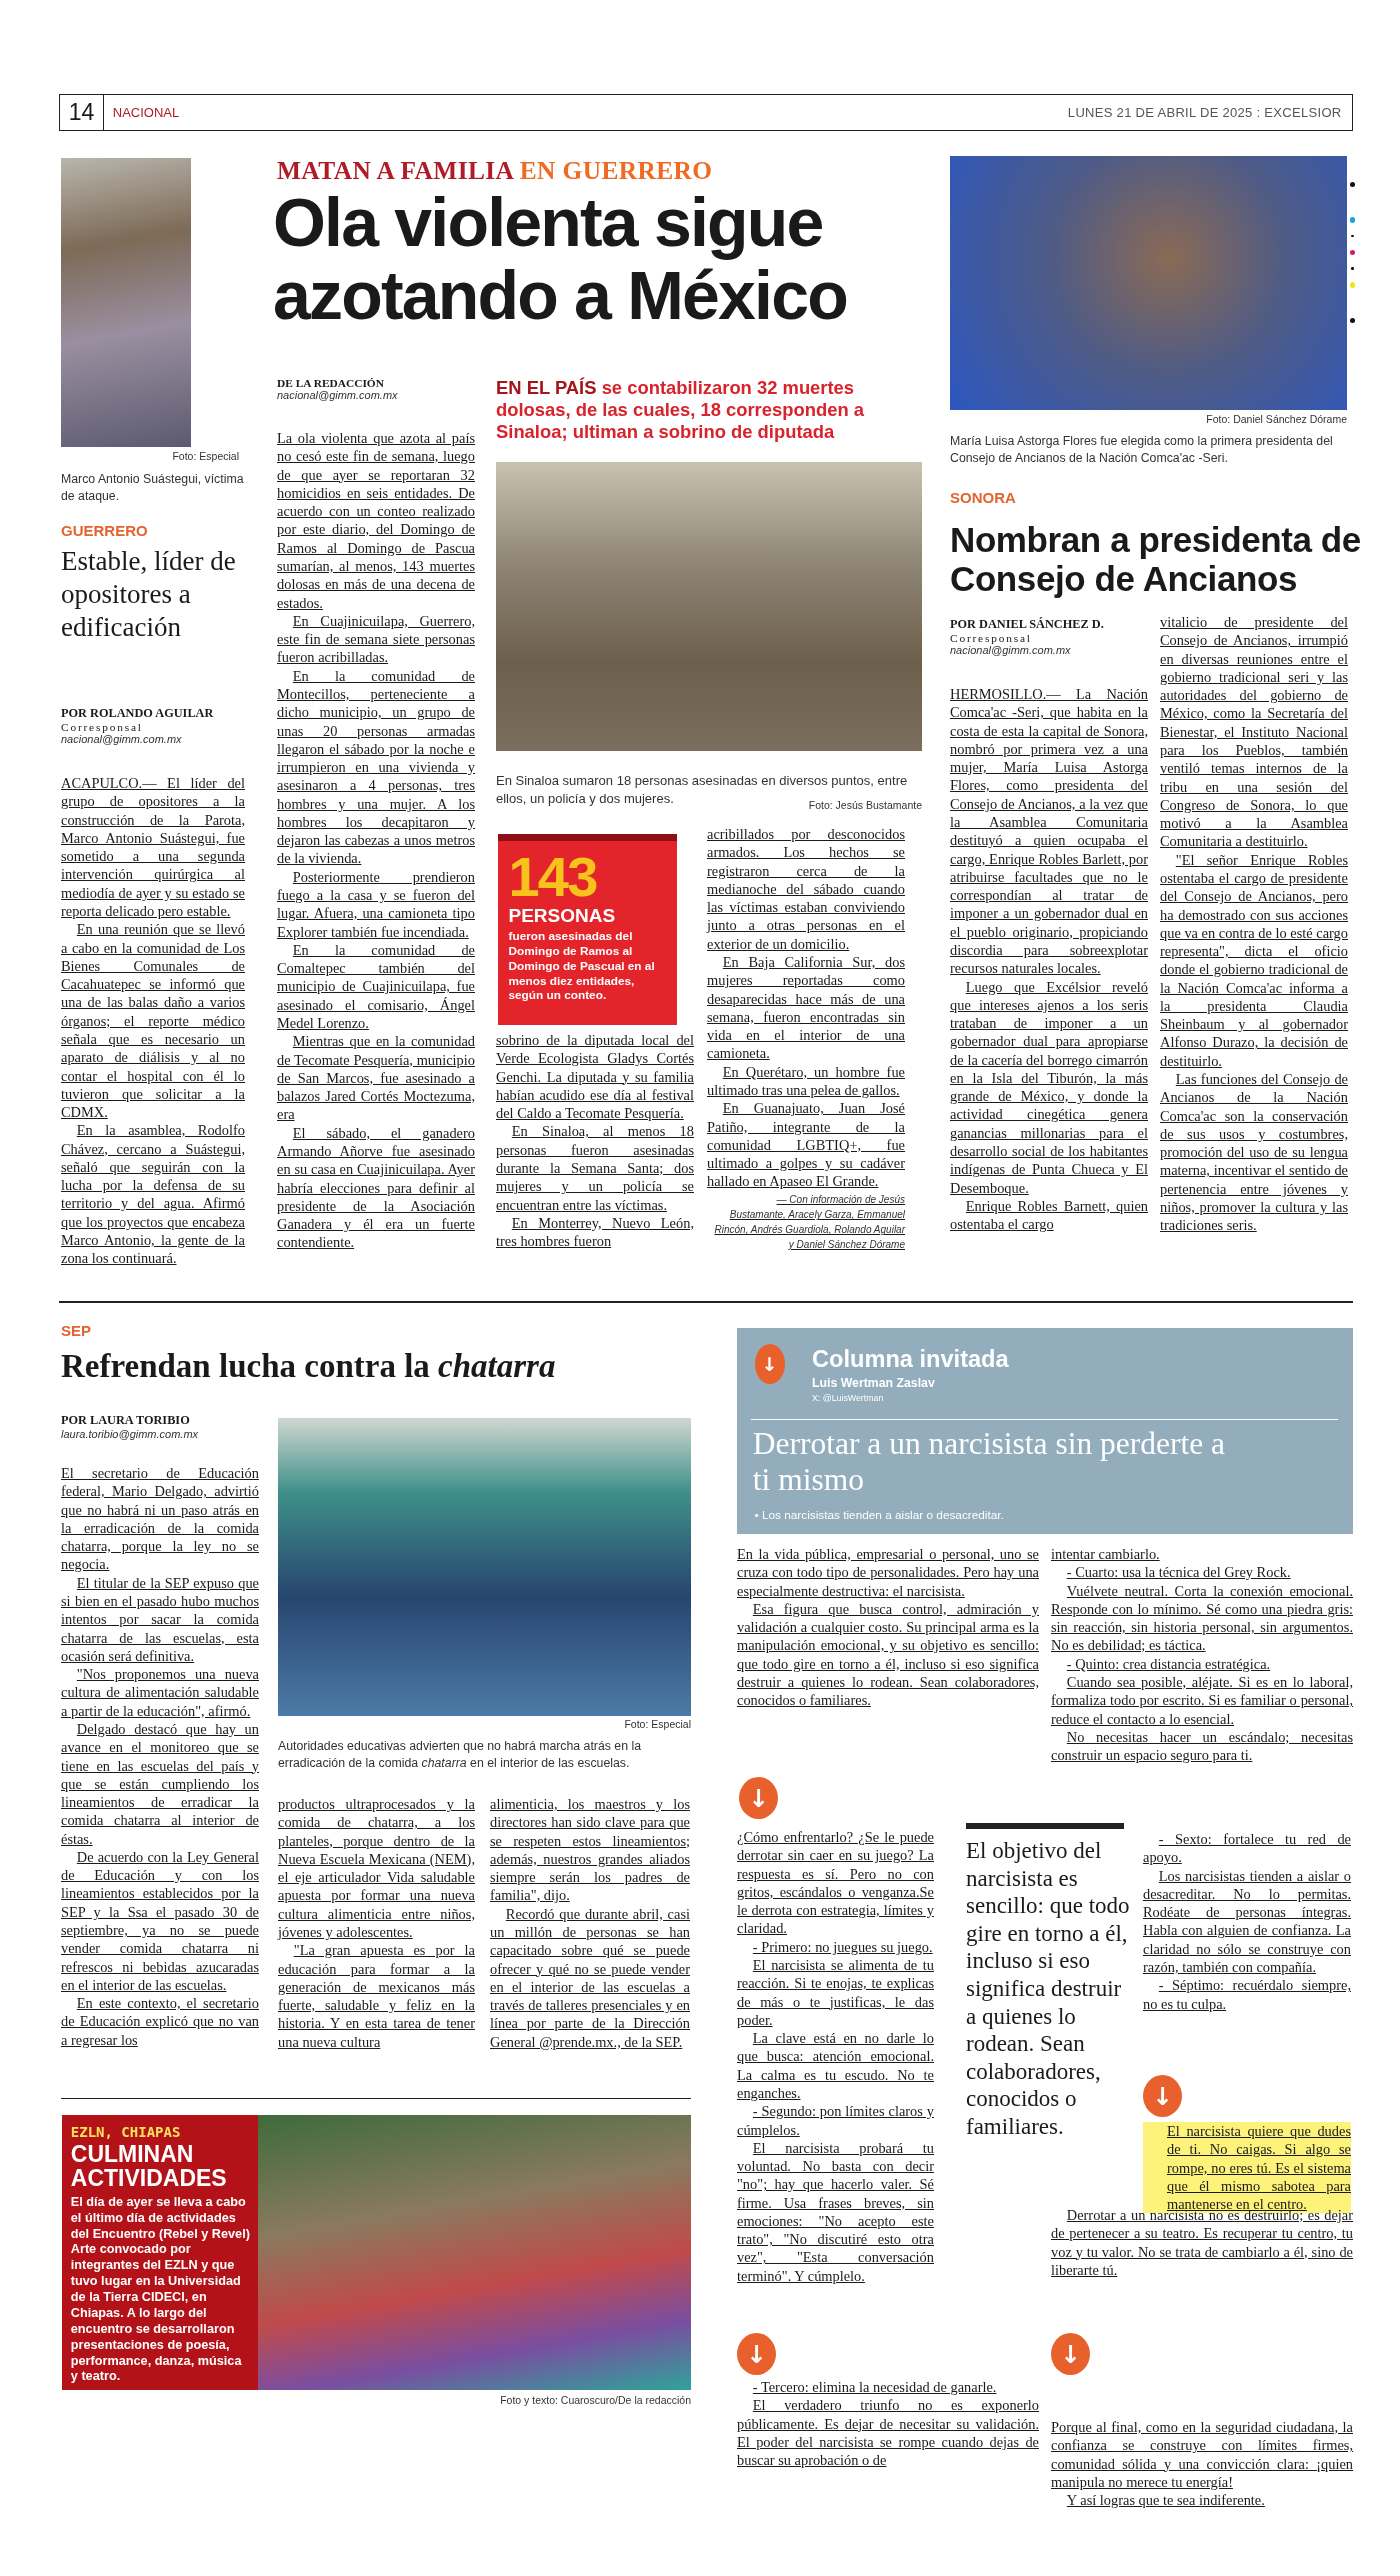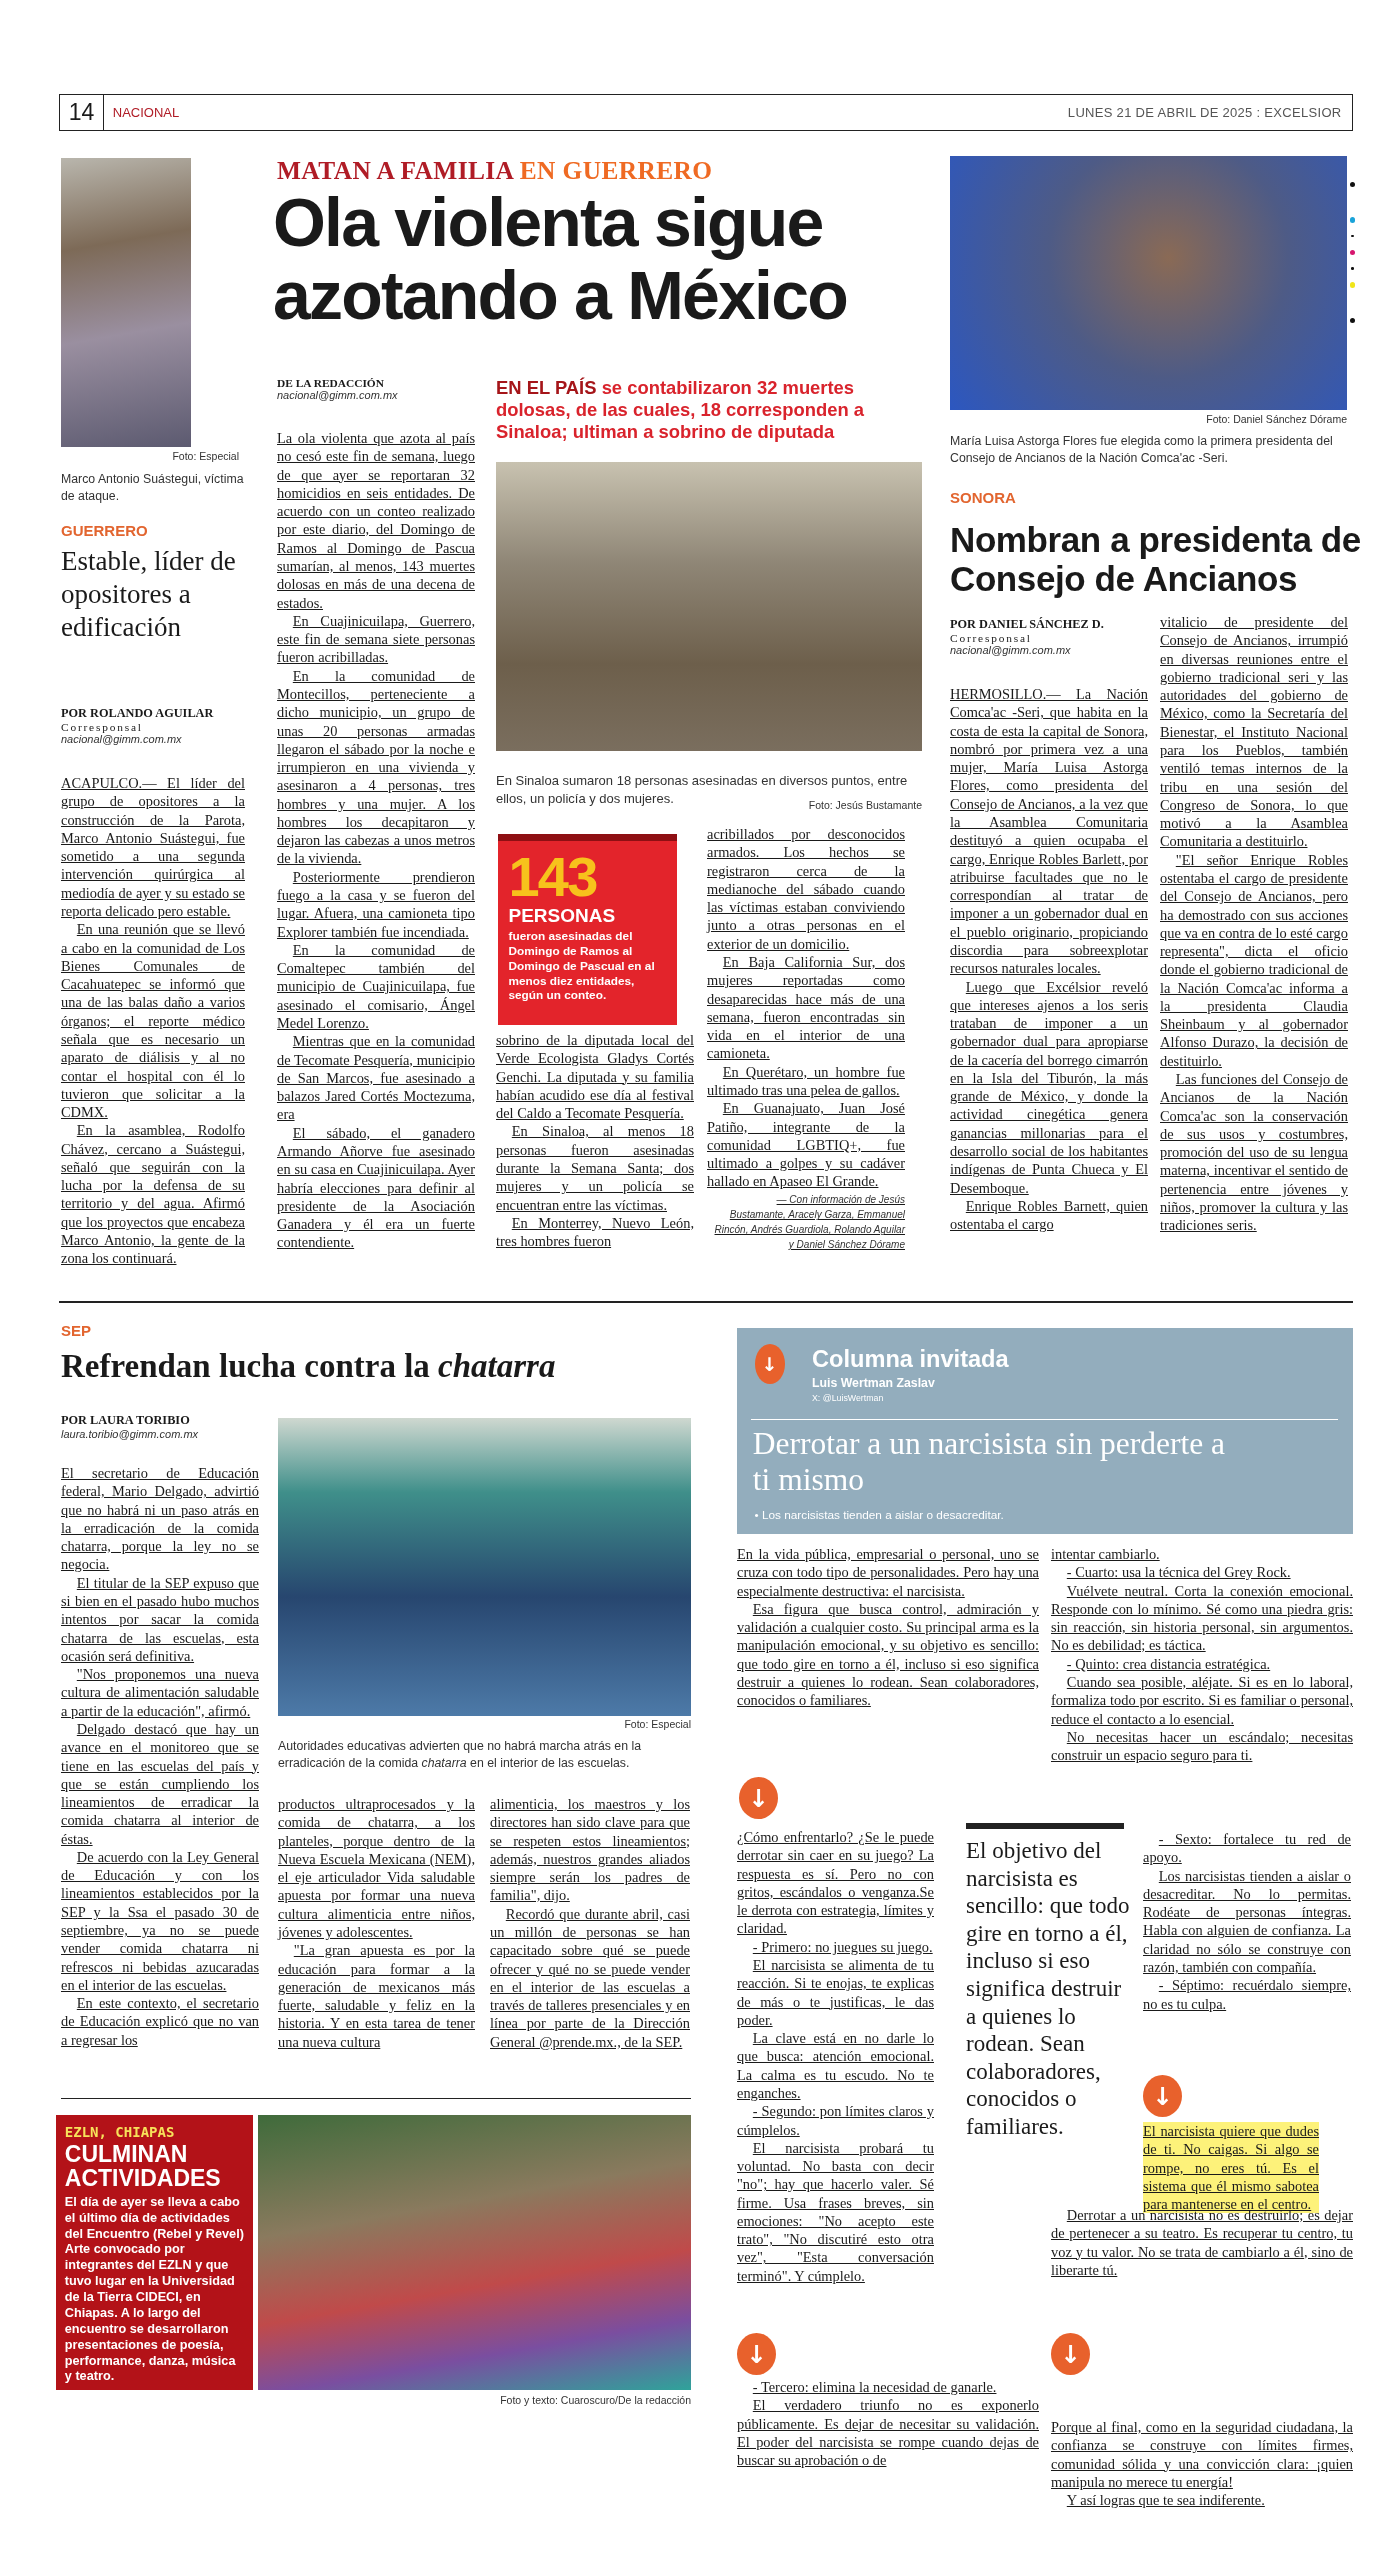--- a/index.html
+++ b/index.html
@@ -153,21 +153,21 @@
   <p class="first">productos ultraprocesados y la comida de chatarra, a los planteles, porque dentro de la Nueva Escuela Mexicana (NEM), el eje articulador Vida saludable apuesta por formar una nueva cultura alimenticia entre niños, jóvenes y adolescentes.</p>
   <p>"La gran apuesta es por la educación para formar a la generación de mexicanos más fuerte, saludable y feliz en la historia. Y en esta tarea de tener una nueva cultura</p>
 </div>
 <div class="abs body-text" style="left:490px;top:1795px;width:200px;">
   <p class="first">alimenticia, los maestros y los directores han sido clave para que se respeten estos lineamientos; además, nuestros grandes aliados siempre serán los padres de familia", dijo.</p>
   <p>Recordó que durante abril, casi un millón de personas se han capacitado sobre qué se puede ofrecer y qué no se puede vender en el interior de las escuelas a través de talleres presenciales y en línea por parte de la Dirección General @prende.mx., de la SEP.</p>
 </div>
 
 <div class="abs rule" style="left:61px;top:2098px;width:630px;height:0.9px;"></div>
 
-<div class="abs" style="left:56px;top:2115px;width:197px;height:275px;background:#b31218;padding:8.8px 8.8px;">
+<div class="abs" style="left:62px;top:2115px;width:197px;height:275px;background:#b31218;padding:8.8px 8.8px;">
   <div style="font-family:'DejaVu Sans Mono',monospace;color:#f7e25a;font-size:14px;font-weight:bold;">EZLN, CHIAPAS</div>
   <div class="sans" style="color:#fff;font-size:23px;font-weight:bold;line-height:1.08;margin-top:1.8px;">CULMINAN ACTIVIDADES</div>
   <div class="sans" style="color:#fff;font-size:12.7px;font-weight:bold;line-height:1.25;margin-top:3.5px;">El día de ayer se lleva a cabo el último día de actividades del Encuentro (Rebel y Revel) Arte convocado por integrantes del EZLN y que tuvo lugar en la Universidad de la Tierra CIDECI, en Chiapas. A lo largo del encuentro se desarrollaron presentaciones de poesía, performance, danza, música y teatro.</div>
 </div>
 <div class="abs photo" style="left:258px;top:2115px;width:433px;height:275px;background:linear-gradient(170deg,#3f6b3b 0%,#8a7a5e 35%,#c04a4a 60%,#7a4ea0 80%,#2fa39a 100%);"></div>
 <div class="abs credit" style="left:258px;top:2394px;width:433px;">Foto y texto: Cuaroscuro/De la redacción</div>
 
 <div class="abs" style="left:737px;top:1328px;width:616px;height:206px;background:#93adbd;">
   <div class="abs arrow-icon" style="left:17.5px;top:15.8px;width:30px;height:40px;font-size:19px;">↓</div>
   <div class="abs sans" style="left:75px;top:17.5px;color:#fff;font-size:23.6px;font-weight:bold;">Columna invitada</div>
@@ -204,21 +204,21 @@
 <div class="abs rule" style="left:966px;top:1823px;width:158px;height:6.1px;"></div>
 <div class="abs serif" style="left:966px;top:1837px;width:166px;font-size:23px;line-height:1.2;">El objetivo del narcisista es sencillo: que todo gire en torno a él, incluso si eso significa destruir a quienes lo rodean. Sean colaboradores, conocidos o familiares.</div>
 
 <div class="abs body-text" style="left:1143px;top:1830px;width:208px;">
   <p>- Sexto: fortalece tu red de apoyo.</p>
   <p>Los narcisistas tienden a aislar o desacreditar. No lo permitas. Rodéate de personas íntegras. Habla con alguien de confianza. La claridad no sólo se construye con razón, también con compañía.</p>
   <p>- Séptimo: recuérdalo siempre, no es tu culpa.</p>
 </div>
 
 <div class="abs arrow-icon" style="left:1143px;top:2075px;">↓</div>
-<div class="abs body-text" style="left:1143px;top:2122px;width:176px;background:#fdf27a;text-indent:0;">El narcisista quiere que dudes de ti. No caigas. Si algo se rompe, no eres tú. Es el sistema que él mismo sabotea para mantenerse en el centro.</div>
+<div class="abs body-text" style="left:1143px;top:2122px;width:208px;background:#fdf27a;text-indent:0;padding-left:24px;">El narcisista quiere que dudes de ti. No caigas. Si algo se rompe, no eres tú. Es el sistema que él mismo sabotea para mantenerse en el centro.</div>
 <div class="abs body-text" style="left:1051px;top:2206px;width:302px;">
   <p>Derrotar a un narcisista no es destruirlo; es dejar de pertenecer a su teatro. Es recuperar tu centro, tu voz y tu valor. No se trata de cambiarlo a él, sino de liberarte tú.</p>
 </div>
 
 <div class="abs arrow-icon" style="left:737px;top:2333px;">↓</div>
 <div class="abs body-text" style="left:737px;top:2378px;width:302px;">
   <p>- Tercero: elimina la necesidad de ganarle.</p>
   <p>El verdadero triunfo no es exponerlo públicamente. Es dejar de necesitar su validación. El poder del narcisista se rompe cuando dejas de buscar su aprobación o de</p>
 </div>
 

